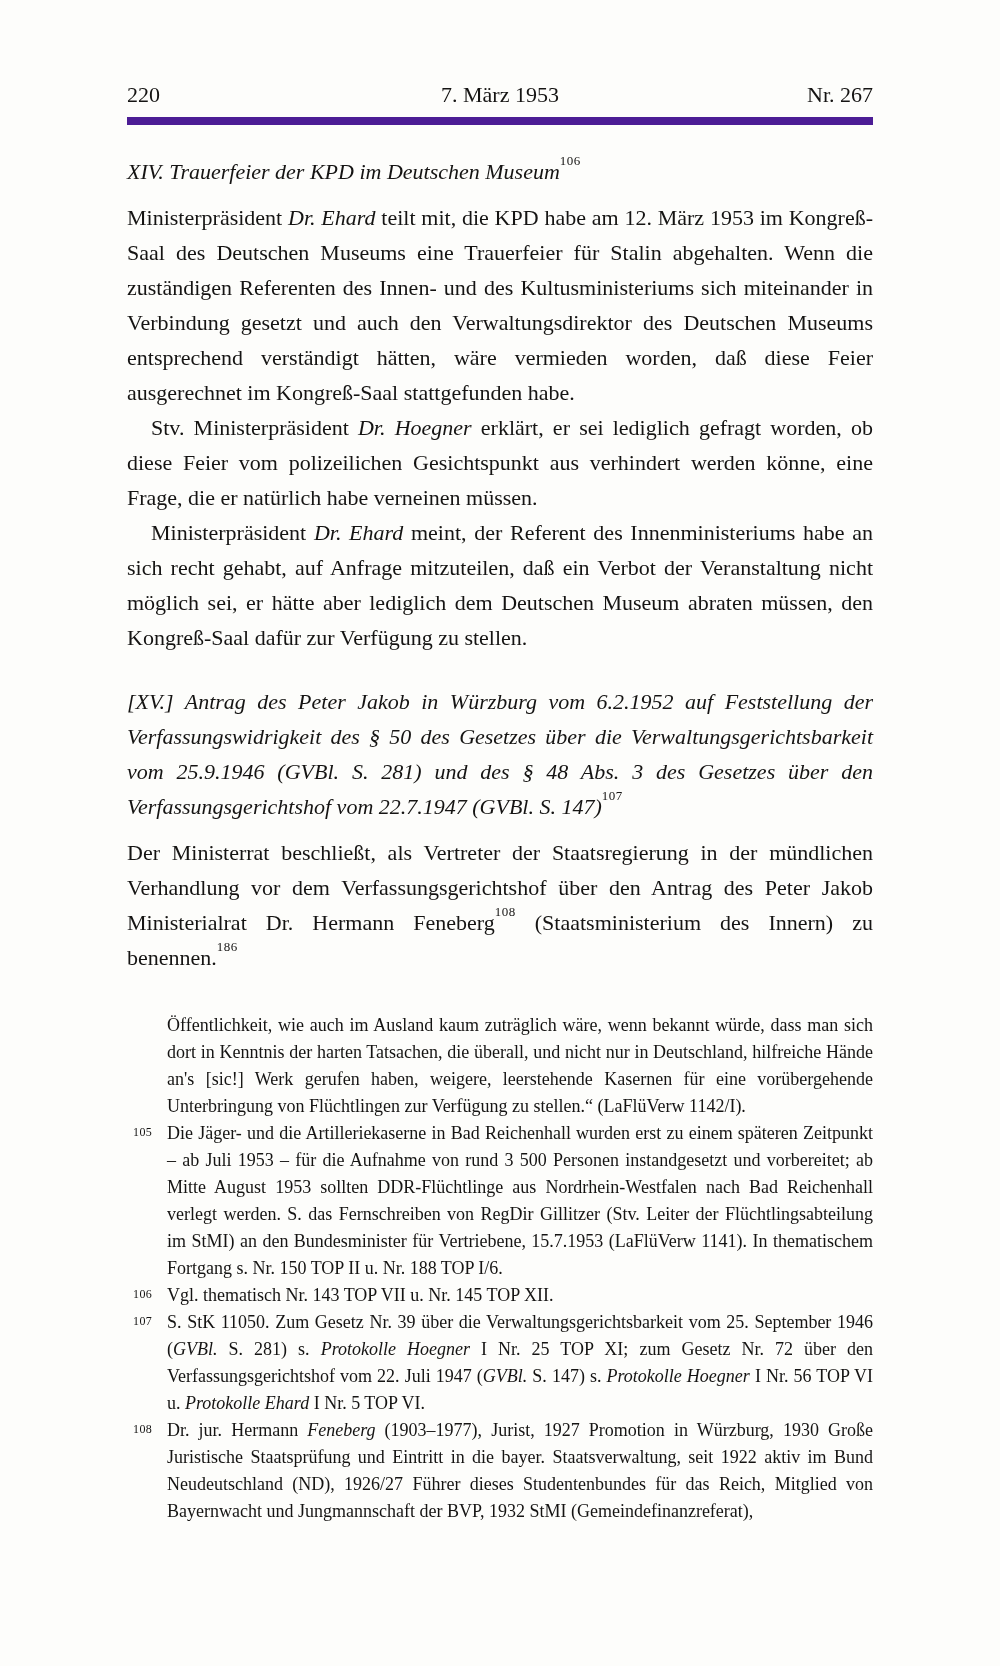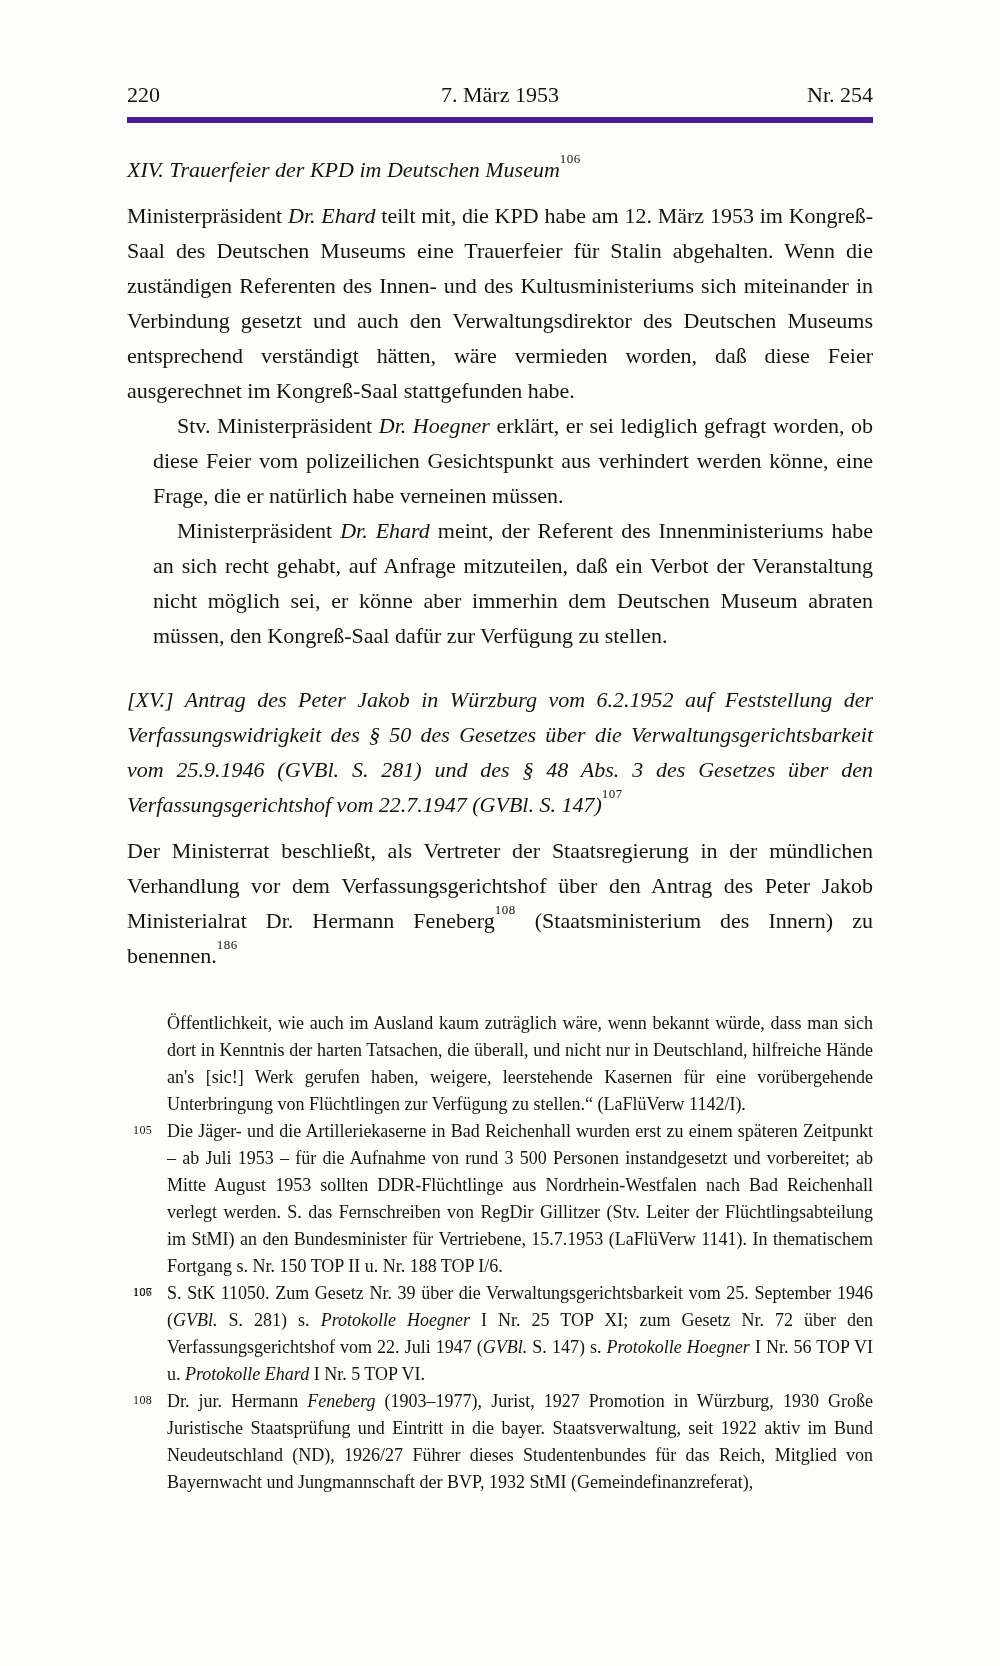--- a/index.html
+++ b/index.html
@@ -8,35 +8,35 @@
     background: #fdfdfb; color: #151413;
     font-family: "Liberation Serif", "DejaVu Serif", serif;
     -webkit-font-smoothing: antialiased;
   }
   .page { padding: 82px 127px 0 127px; }
 
   .page-header {
     position: relative;
     font-size: 22px; line-height: 26px;
     padding-bottom: 9px;
-    border-bottom: 6px solid #4c1d95;
+    border-bottom: 8px solid #4c1d95;
     display: flex; justify-content: space-between; align-items: baseline;
   }
   .page-header .hdr-date {
     position: absolute; left: 50%; transform: translateX(-50%);
   }
 
   .content {
     margin-top: 23px;
     font-size: 22px; line-height: 35px;
     text-align: justify;
     hyphens: manual;
   }
   .content p { margin: 0; }
-  .content p.indent { text-indent: 24px; margin-left: 26px; }
+  .content p.indent { text-indent: 24px; }
   .content p.heading { margin: 29px 0 11px 0; }
   sup.fnref {
     font-size: 13px; line-height: 0;
     position: relative; top: -0.42em;
     font-style: normal;
     letter-spacing: 0.5px;
   }
 
   .footnotes {
     margin-top: 37px;
@@ -51,33 +51,33 @@
   i { font-style: italic; }
 </style>
 </head>
 <body>
 
 <div class="page">
 
   <div class="page-header">
     <span class="hdr-page">220</span>
     <span class="hdr-date">7. März 1953</span>
-    <span class="hdr-issue">Nr. 254</span>
+    <span class="hdr-issue">Nr. 267</span>
   </div>
 
   <div class="content" id="content">
       <p class="heading"><i>XIV. Trauerfeier der KPD im Deutschen Museum</i><sup class="fnref">106</sup></p>
       <p class=""><span>Ministerpräsident </span><i>Dr. Ehard</i><span> teilt mit, die KPD habe am 12. März 1953 im Kongreß-Saal des Deutschen Museums eine Trauerfeier für Stalin abgehalten. Wenn die zuständigen Referenten des Innen- und des Kultusministeriums sich miteinander in Verbindung gesetzt und auch den Verwaltungsdirektor des Deutschen Museums entsprechend verständigt hätten, wäre vermieden worden, daß diese Feier ausgerechnet im Kongreß-Saal stattgefunden habe.</span></p>
       <p class=" indent"><span>Stv. Ministerpräsident </span><i>Dr. Hoegner</i><span> erklärt, er sei lediglich gefragt worden, ob diese Feier vom polizeilichen Gesichtspunkt aus verhindert werden könne, eine Frage, die er natürlich habe verneinen müssen.</span></p>
-      <p class=" indent"><span>Ministerpräsident </span><i>Dr. Ehard</i><span> meint, der Referent des Innenministeriums habe an sich recht gehabt, auf Anfrage mitzuteilen, daß ein Verbot der Veranstaltung nicht möglich sei, er könne aber immerhin dem Deutschen Museum abraten müssen, den Kongreß-Saal dafür zur Verfügung zu stellen.</span></p>
+      <p class=" indent"><span>Ministerpräsident </span><i>Dr. Ehard</i><span> meint, der Referent des Innenministeriums habe an sich recht gehabt, auf Anfrage mitzuteilen, daß ein Verbot der Veranstaltung nicht möglich sei, er hätte aber lediglich dem Deutschen Museum abraten müssen, den Kongreß-Saal dafür zur Verfügung zu stellen.</span></p>
       <p class="heading"><i>[XV.] Antrag des Peter Jakob in Würzburg vom 6.2.1952 auf Feststellung der Verfassungswidrigkeit des § 50 des Gesetzes über die Verwaltungsgerichtsbarkeit vom 25.9.1946 (GVBl. S. 281) und des § 48 Abs. 3 des Gesetzes über den Verfassungsgerichtshof vom 22.7.1947 (GVBl. S. 147)</i><sup class="fnref">107</sup></p>
       <p class=""><span>Der Ministerrat beschließt, als Vertreter der Staatsregierung in der mündlichen Verhandlung vor dem Verfassungsgerichtshof über den Antrag des Peter Jakob Ministerialrat Dr. Hermann Feneberg</span><sup class="fnref">108</sup><span> (Staatsministerium des Innern) zu benennen.</span><sup class="fnref">186</sup></p>
     </div>
 
   <div class="footnotes" id="footnotes">
       <div class="footnote"><span><span>Öffentlichkeit, wie auch im Ausland kaum zuträglich wäre, wenn bekannt würde, dass man sich dort in Kenntnis der harten Tatsachen, die überall, und nicht nur in Deutschland, hilfreiche Hände an's [sic!] Werk gerufen haben, weigere, leerstehende Kasernen für eine vorübergehende Unterbringung von Flüchtlingen zur Verfügung zu stellen.“ (LaFlüVerw 1142/I).</span></span></div>
       <div class="footnote"><span class="fn-num">105</span><span><span>Die Jäger- und die Artilleriekaserne in Bad Reichenhall wurden erst zu einem späteren Zeitpunkt – ab Juli 1953 – für die Aufnahme von rund 3 500 Personen instandgesetzt und vorbereitet; ab Mitte August 1953 sollten DDR-Flüchtlinge aus Nordrhein-Westfalen nach Bad Reichenhall verlegt werden. S. das Fernschreiben von RegDir Gillitzer (Stv. Leiter der Flüchtlingsabteilung im StMI) an den Bundesminister für Vertriebene, 15.7.1953 (LaFlüVerw 1141). In thematischem Fortgang s. Nr. 150 TOP II u. Nr. 188 TOP I/6.</span></span></div>
-      <div class="footnote"><span class="fn-num">106</span></div>
+      <div class="footnote"><span class="fn-num">106</span><span><span>Vgl. thematisch Nr. 143 TOP VII u. Nr. 145 TOP XII.</span></span></div>
       <div class="footnote"><span class="fn-num">107</span><span><span>S. StK 11050. Zum Gesetz Nr. 39 über die Verwaltungsgerichtsbarkeit vom 25. September 1946 (</span><i>GVBl.</i><span> S. 281) s. </span><i>Protokolle Hoegner</i><span> I Nr. 25 TOP XI; zum Gesetz Nr. 72 über den Verfassungsgerichtshof vom 22. Juli 1947 (</span><i>GVBl.</i><span> S. 147) s. </span><i>Protokolle Hoegner</i><span> I Nr. 56 TOP VI u. </span><i>Protokolle Ehard</i><span> I Nr. 5 TOP VI.</span></span></div>
       <div class="footnote"><span class="fn-num">108</span><span><span>Dr. jur. Hermann </span><i>Feneberg</i><span> (1903–1977), Jurist, 1927 Promotion in Würzburg, 1930 Große Juristische Staatsprüfung und Eintritt in die bayer. Staatsverwaltung, seit 1922 aktiv im Bund Neudeutschland (ND), 1926/27 Führer dieses Studentenbundes für das Reich, Mitglied von Bayernwacht und Jungmannschaft der BVP, 1932 StMI (Gemeindefinanzreferat),</span></span></div>
     </div>
 
 </div>
 
 </body></html>

